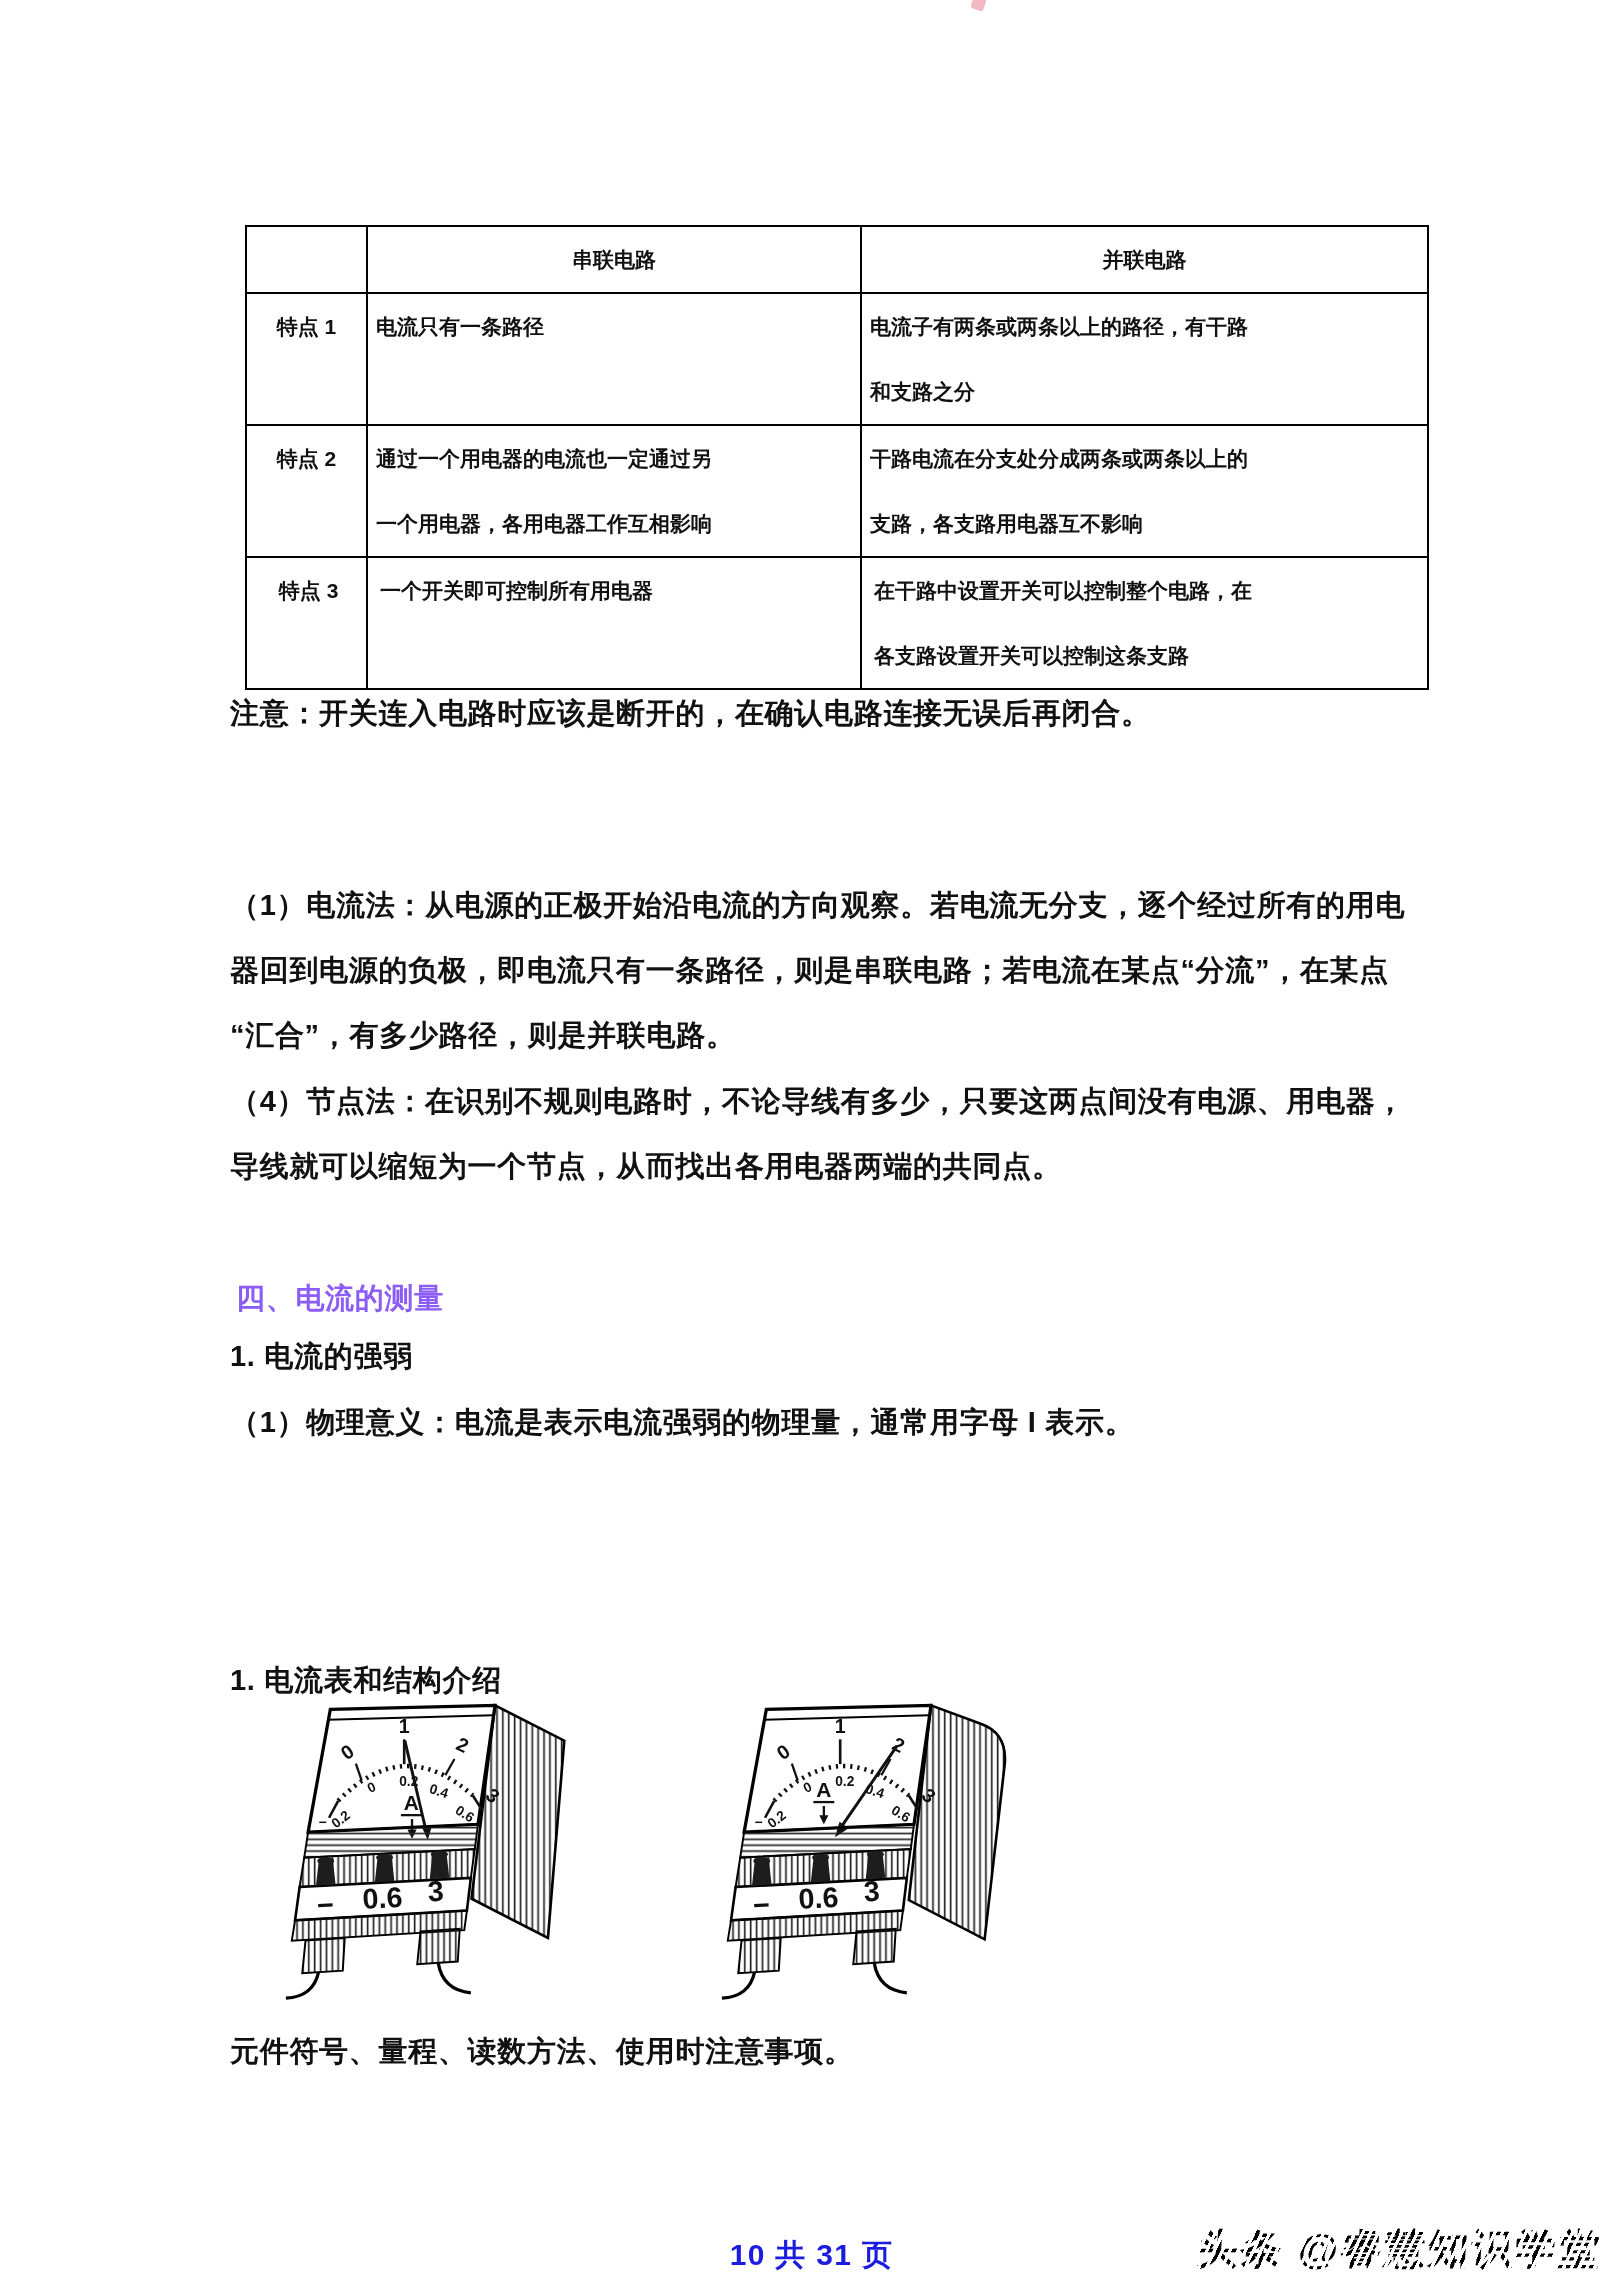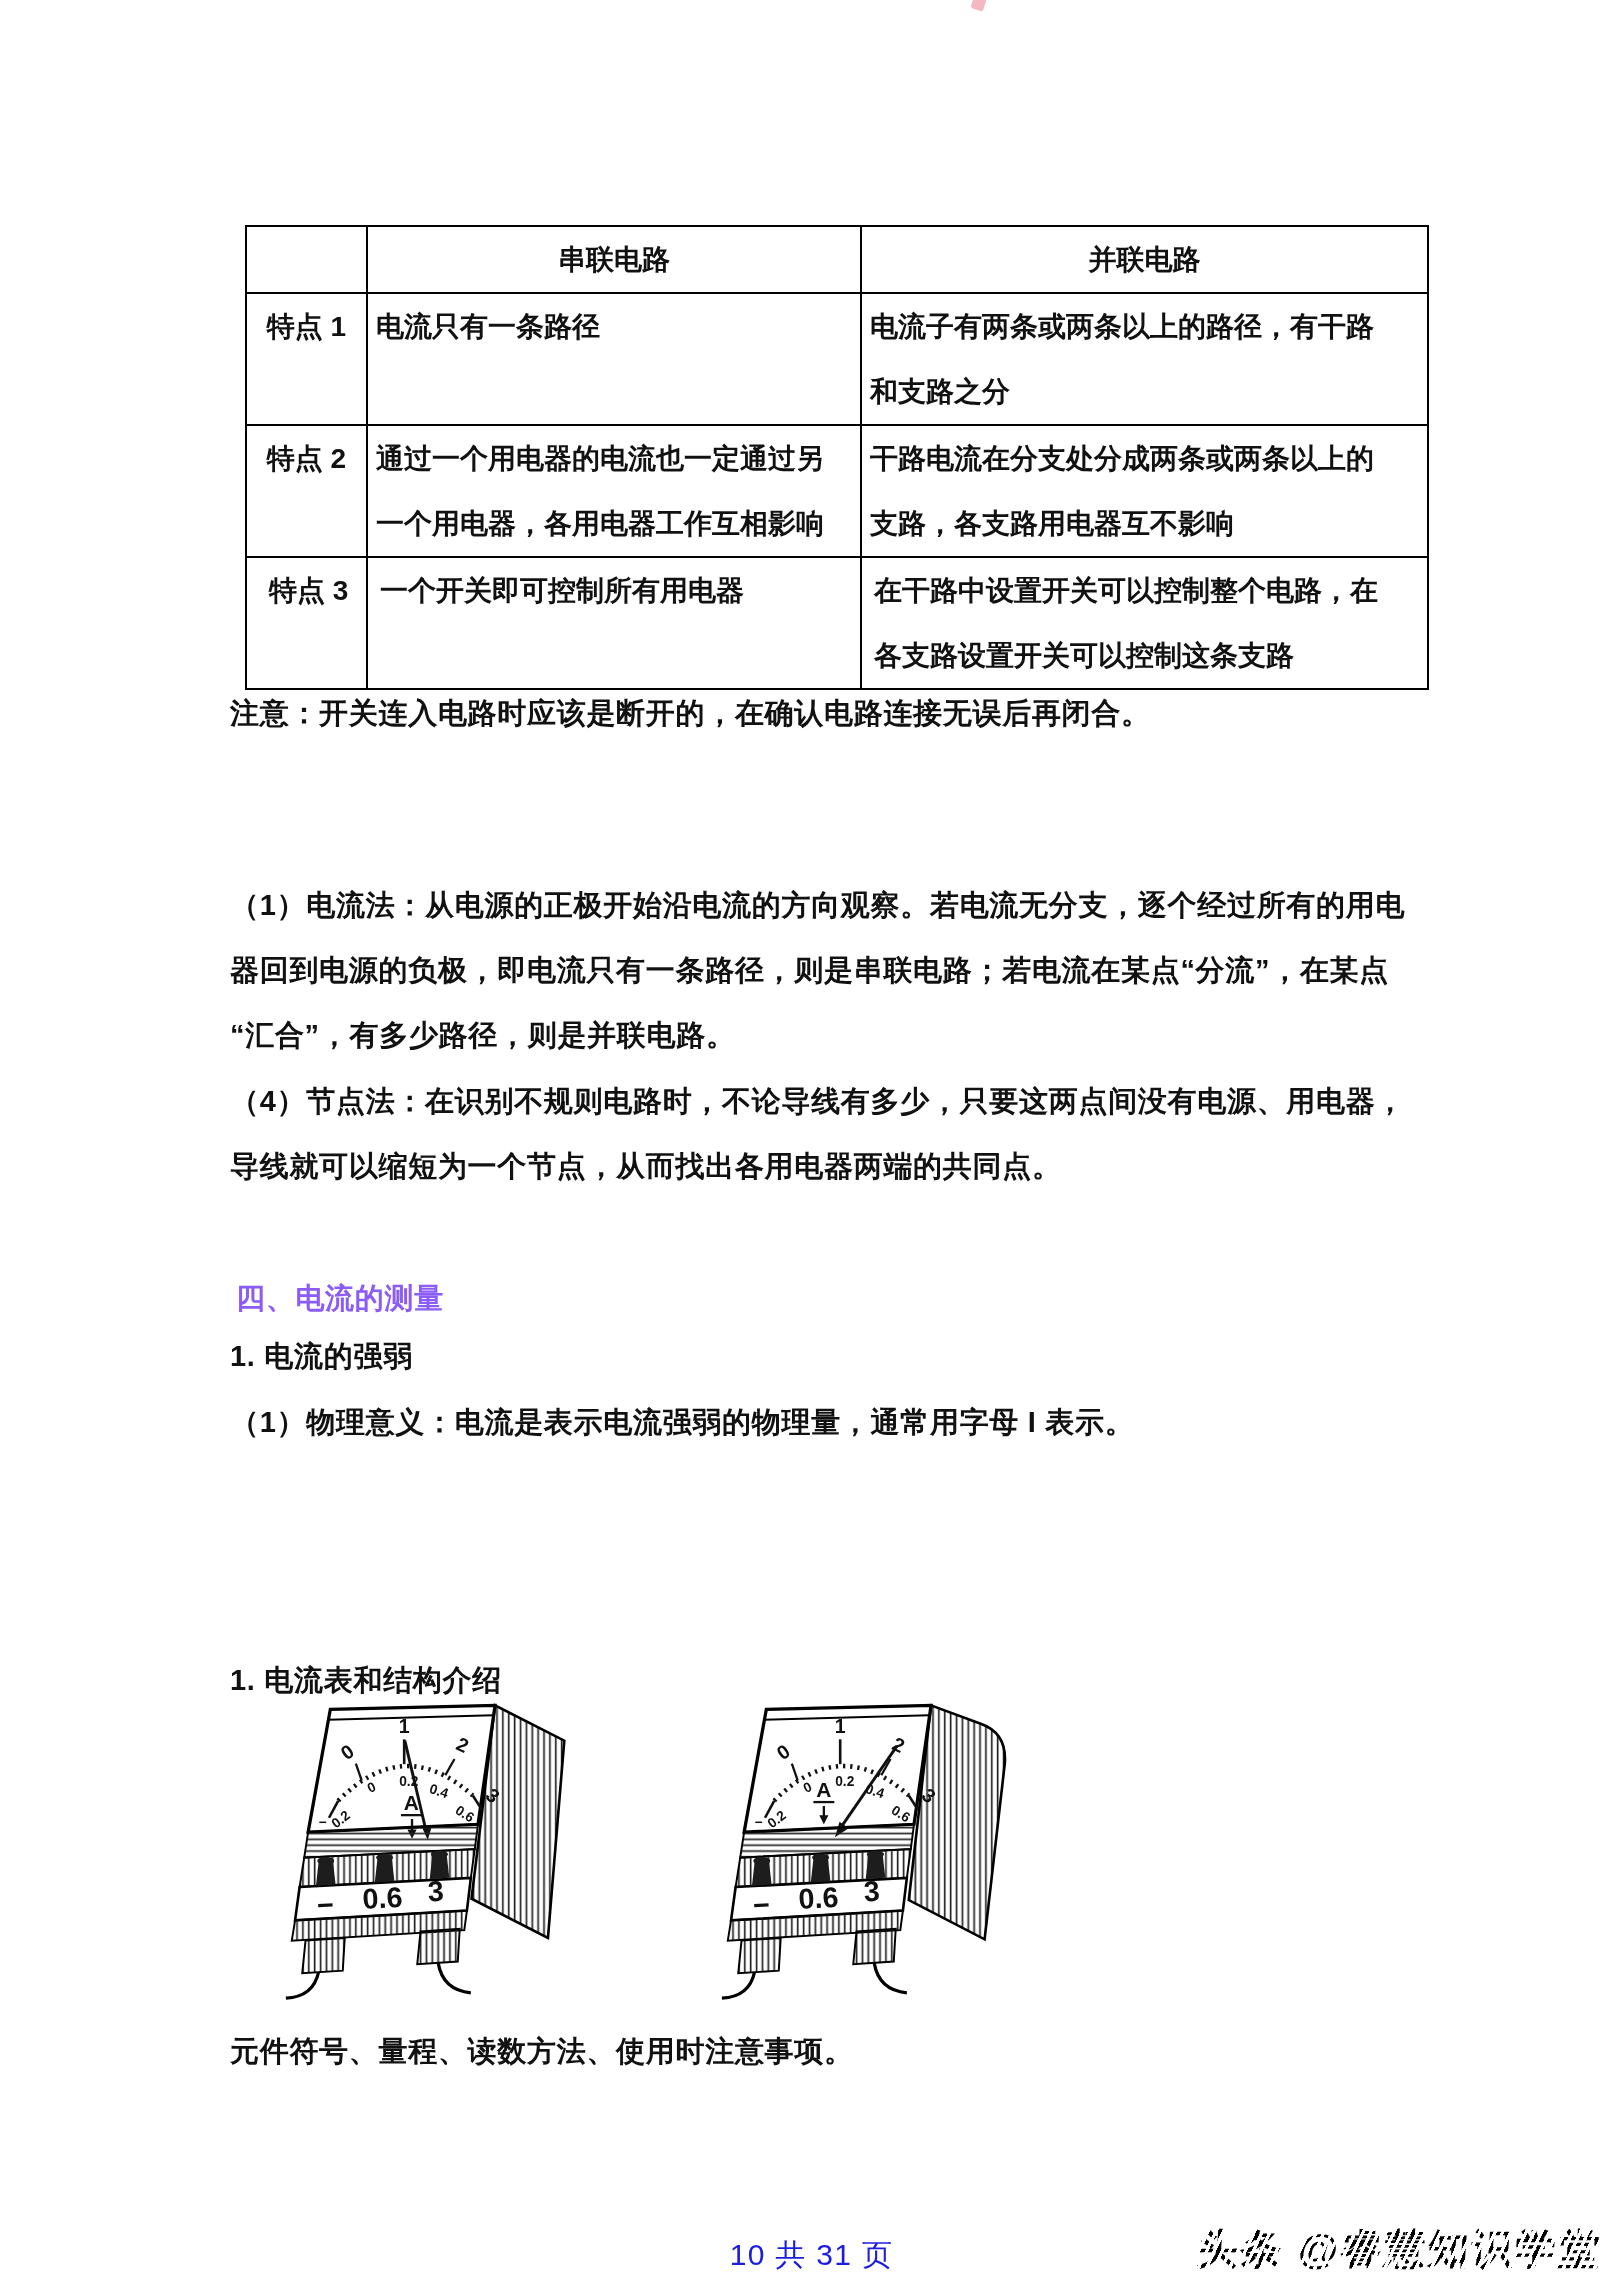--- a/index.html
+++ b/index.html
@@ -18,21 +18,21 @@
   }
   
   .cmp-table{
     position:absolute;left:245px;top:225px;
     border-collapse:collapse;table-layout:fixed;
     width:1182px;
   }
   .cmp-table td,.cmp-table th{
     border:2px solid #000;
     vertical-align:top;
-    font-size:28px;line-height:65px;
+    font-size:21px;line-height:65px;
     padding:0 7.9px;
     white-space:pre-line;
     font-weight:bold;
     text-align:left;
   }
   .cmp-table th{text-align:center;height:62px;padding:0;}
   .cmp-table td.lab{text-align:center;}
   .r1 td{height:126px;}
   .r2 td{height:123px;}
   .r3 td{height:127px;padding-left:12px;}
@@ -42,21 +42,21 @@
     font-size:29px;line-height:65px;
     white-space:pre;
     font-weight:bold;
     letter-spacing:0.7px;
   }
   .blue-head{color:#8b5cf6;}
   
   .footer{
     position:absolute;left:0;top:2222px;width:1623px;
     text-align:center;font-size:30px;line-height:65px;
-    font-weight:normal;color:#1C1CE0;letter-spacing:1.3px;
+    font-weight:bold;color:#1C1CE0;letter-spacing:1.3px;
   }
   .watermark{
     position:absolute;right:21px;top:2213px;
     font-size:41px;font-weight:bold;color:#000;
     letter-spacing:2.6px;transform:skewX(-4deg);
     line-height:72px;white-space:pre;
   }
   .watermark::after{
     content:"";position:absolute;inset:-2.6px;
     background:repeating-linear-gradient(112deg,rgba(255,255,255,0) 0 3.9px,#ffffff 3.9px 7.2px);

